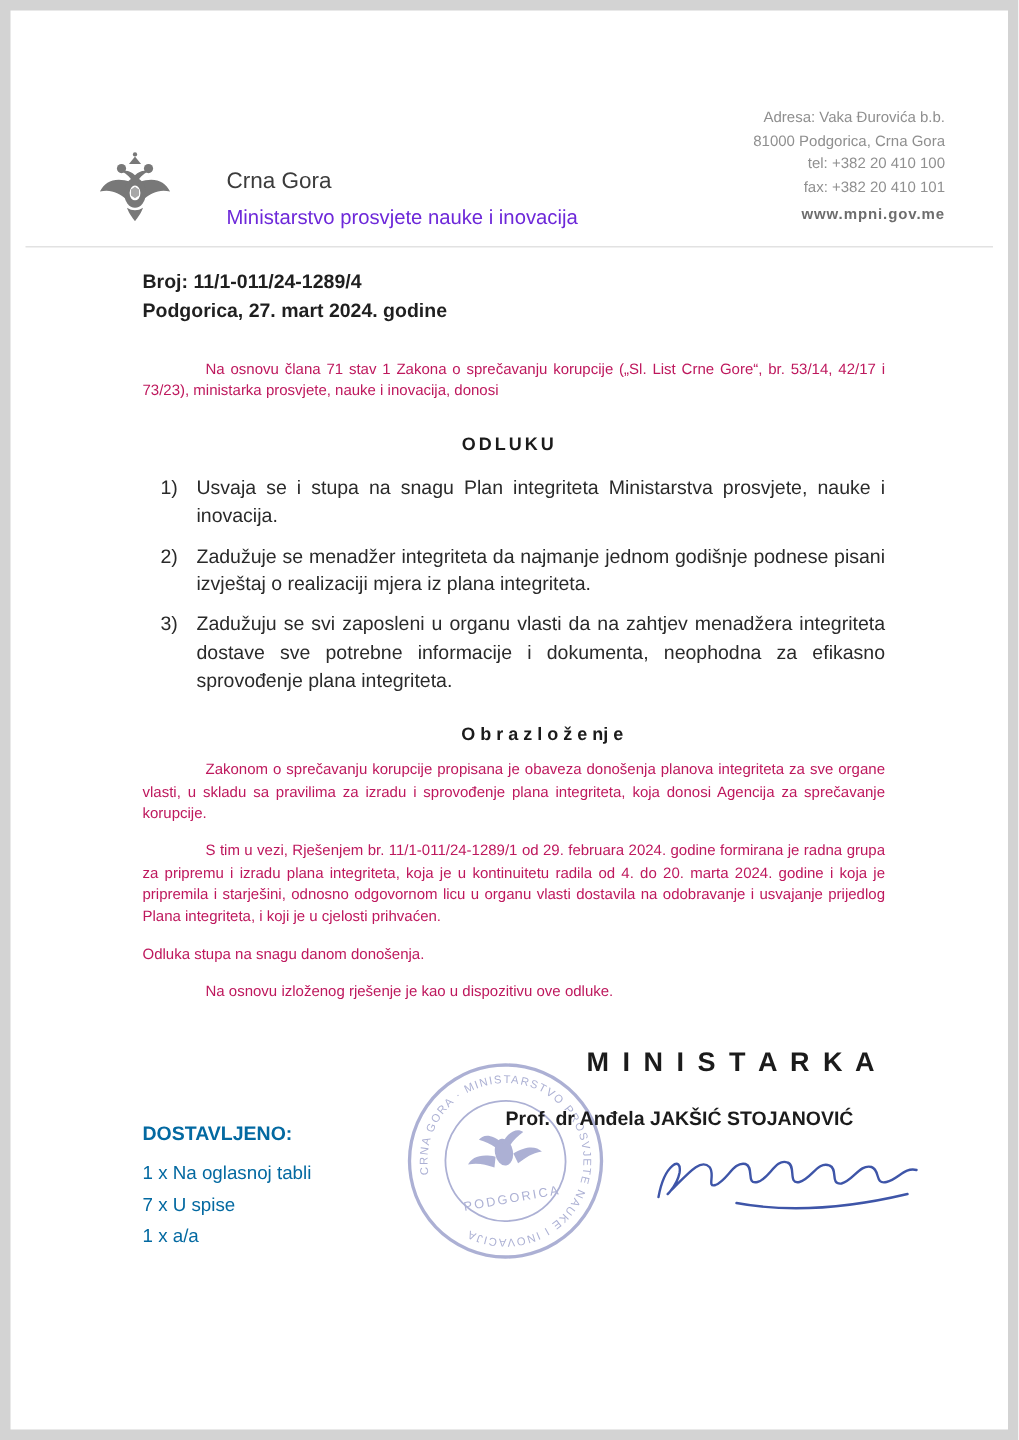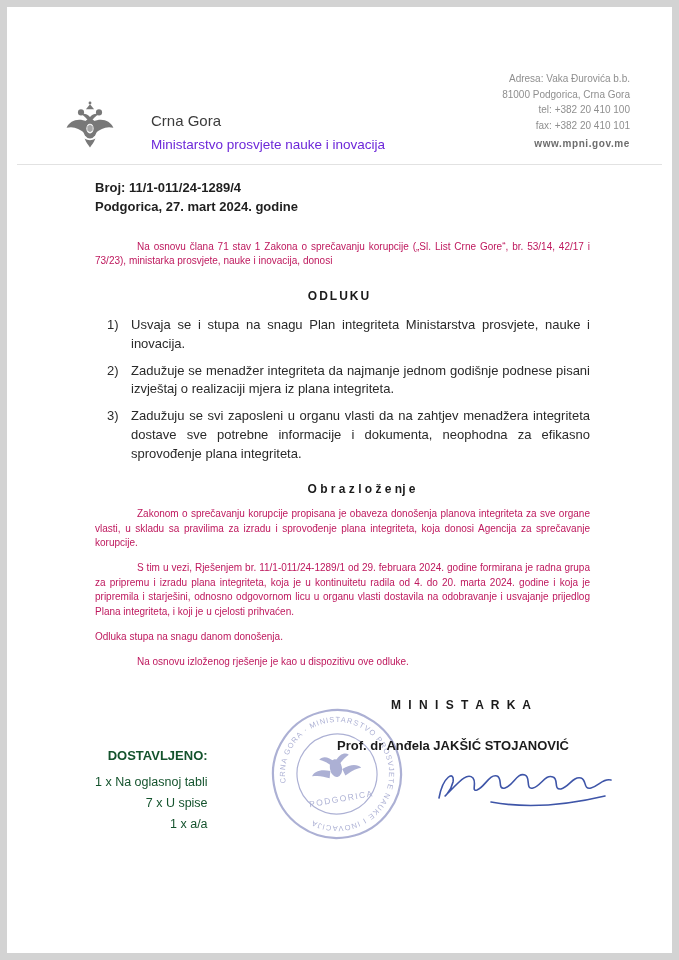--- a/index.html
+++ b/index.html
@@ -26,25 +26,25 @@
   .heading{text-align:center;font-weight:bold;font-size:12px;color:#1b1b1b;}
   .h-odluku{margin-top:21px;letter-spacing:2px;}
   .h-obraz{margin-top:19px;padding-left:44px;}
   .mt{margin-top:11px;}
   .list{margin:13px 82px 0 100px;}
   .list-item{display:flex;margin-top:8px;font-size:13px;line-height:1.44;color:#2a2a2a;}
   .list-marker{flex:none;width:24px;}
   .list-text{text-align:justify;flex:1;}
   
   .sig-section{position:relative;height:196px;margin-top:8px;}
-  .role{position:absolute;top:20px;left:384px;font-weight:bold;font-size:12px;letter-spacing:2px;color:#1b1b1b;white-space:nowrap;}
+  .role{position:absolute;top:20px;left:384px;font-weight:bold;font-size:18px;letter-spacing:2px;color:#1b1b1b;white-space:nowrap;}
   .sig-name{position:absolute;top:60px;left:294px;width:304px;text-align:center;font-weight:bold;font-size:13px;color:#1b1b1b;}
   .stamp{position:absolute;top:26px;left:260px;width:140px;height:140px;opacity:.7;transform:rotate(-10deg);}
   .handwriting{position:absolute;top:82px;left:426px;width:188px;height:58px;}
-  .dist{position:absolute;top:70px;left:88px;font-size:12.5px;color:#14532d;text-align:right;}
+  .dist{position:absolute;top:70px;left:88px;font-size:12.5px;color:#0369a1;}
   .dist-title{font-weight:bold;font-size:13px;margin-bottom:12px;}
   .dist-item{margin-top:7px;}
 </style>
 </head>
 <body>
 
 <div class="page">
 
   <div class="header">
     <svg class="logo" viewBox="0 0 60 60" aria-hidden="true">

